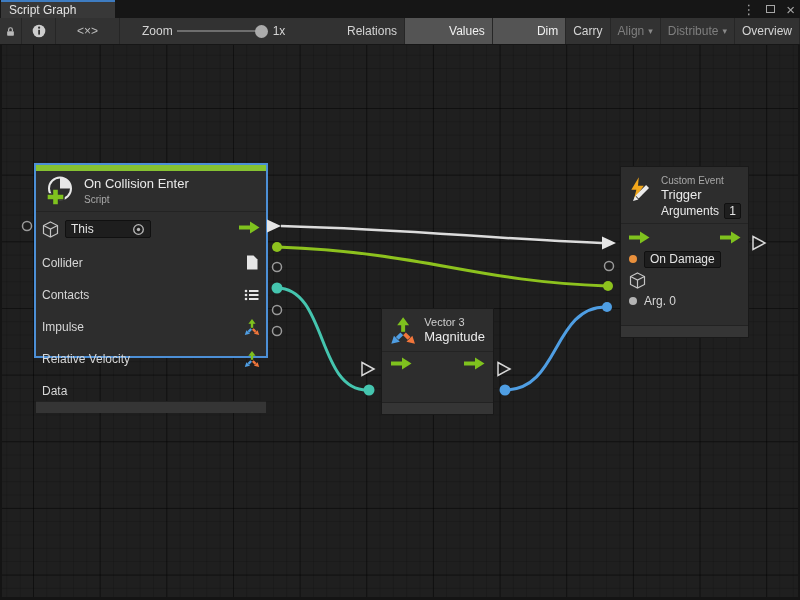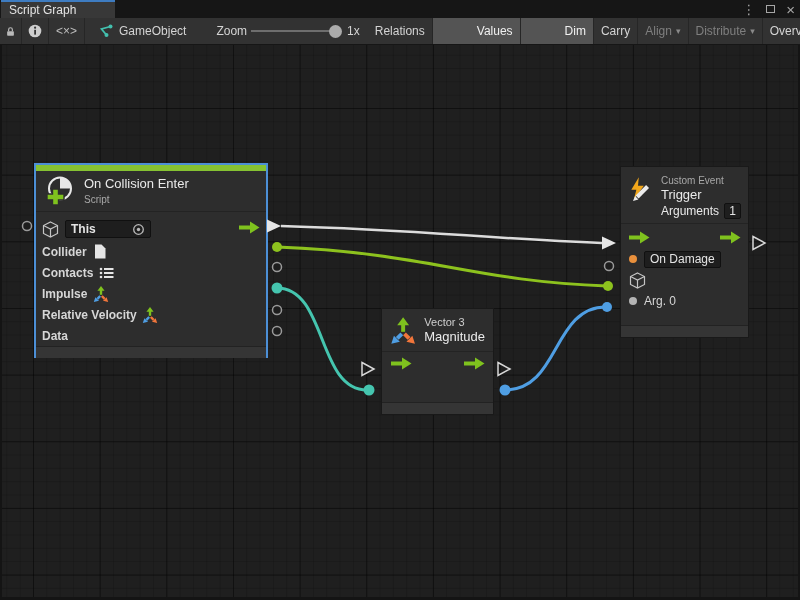--- a/index.html
+++ b/index.html
@@ -59,22 +59,22 @@
   .nfooter{height:11px;background:#353535;border-top:1px solid #222;flex:none;margin-top:auto;}
   .prow{display:flex;align-items:center;}
   .plabel{font-size:12px;color:#D6D6D6;}
   .field{background:#1E1E1E;border:1px solid #101010;border-radius:2px;height:18px;
          display:flex;align-items:center;padding:0 5px;font-size:12px;color:#E4E4E4;box-sizing:border-box;}
   .dot{width:9px;height:9px;border-radius:50%;display:inline-block;flex:none;}
 
   
   #node-oce{left:35px;top:119px;width:232px;height:193px;}
   #node-oce .nbody{padding-top:5px;}
-  #node-oce .prow{height:21px;padding:0 6px;font-weight:bold;}
-  #node-oce .prow.out{justify-content:flex-start;gap:5px;padding-right:6px;}
+  #node-oce .prow{height:21px;padding:0 6px;}
+  #node-oce .prow.out{justify-content:space-between;gap:5px;padding-right:6px;margin-top:11px;}
   #node-oce .icon-slot{width:17px;display:flex;justify-content:center;flex:none;}
   .this-field{width:86px;justify-content:space-between;margin-left:6px;}
 
   
   #node-v3m{left:381px;top:263px;width:113px;height:107px;}
   #node-v3m .nheader{padding:6px 8px 5px 8px;}
   #node-v3m .prow.flow{height:24px;justify-content:space-between;padding:0 8px;}
   #node-v3m .prow.vec{height:22px;padding:0 7px;gap:5px;}
 
   
@@ -110,28 +110,20 @@
   </div>
   <div class="tbtn icon-btn" style="width:34px;">
     <svg width="14" height="14" viewBox="0 0 14 14">
       <circle cx="7" cy="7" r="6.3" fill="#CDCDCD"></circle>
       <rect x="6.2" y="5.8" width="1.8" height="4.8" fill="#333"></rect>
       <circle cx="7.1" cy="3.7" r="1.1" fill="#333"></circle>
     </svg>
   </div>
   <div class="tbtn" style="width:64px;color:#BDBDBD;">
     <span>&lt;×&gt;</span>
-  </div>
-  <div class="tseg" style="padding-left:12px;">
-    <svg width="16" height="14" viewBox="0 0 16 14" style="margin-right:6px;">
-      <path d="M13.5 2.5 L4.5 5 L9.5 11" stroke="#43C0AE" stroke-width="1.8" fill="none"></path>
-      <circle cx="13.5" cy="2.5" r="2" fill="#43C0AE"></circle>
-      <circle cx="9.5" cy="11" r="2" fill="#43C0AE"></circle>
-    </svg>
-    <span>GameObject</span>
   </div>
   <div class="tseg" style="padding-left:22px;">
     <span>Zoom</span>
     <div class="slider-track">
       <div class="slider-handle"></div>
     </div>
     <span style="margin-left:6px;">1x</span>
   </div>
 
   <div class="right-group">

